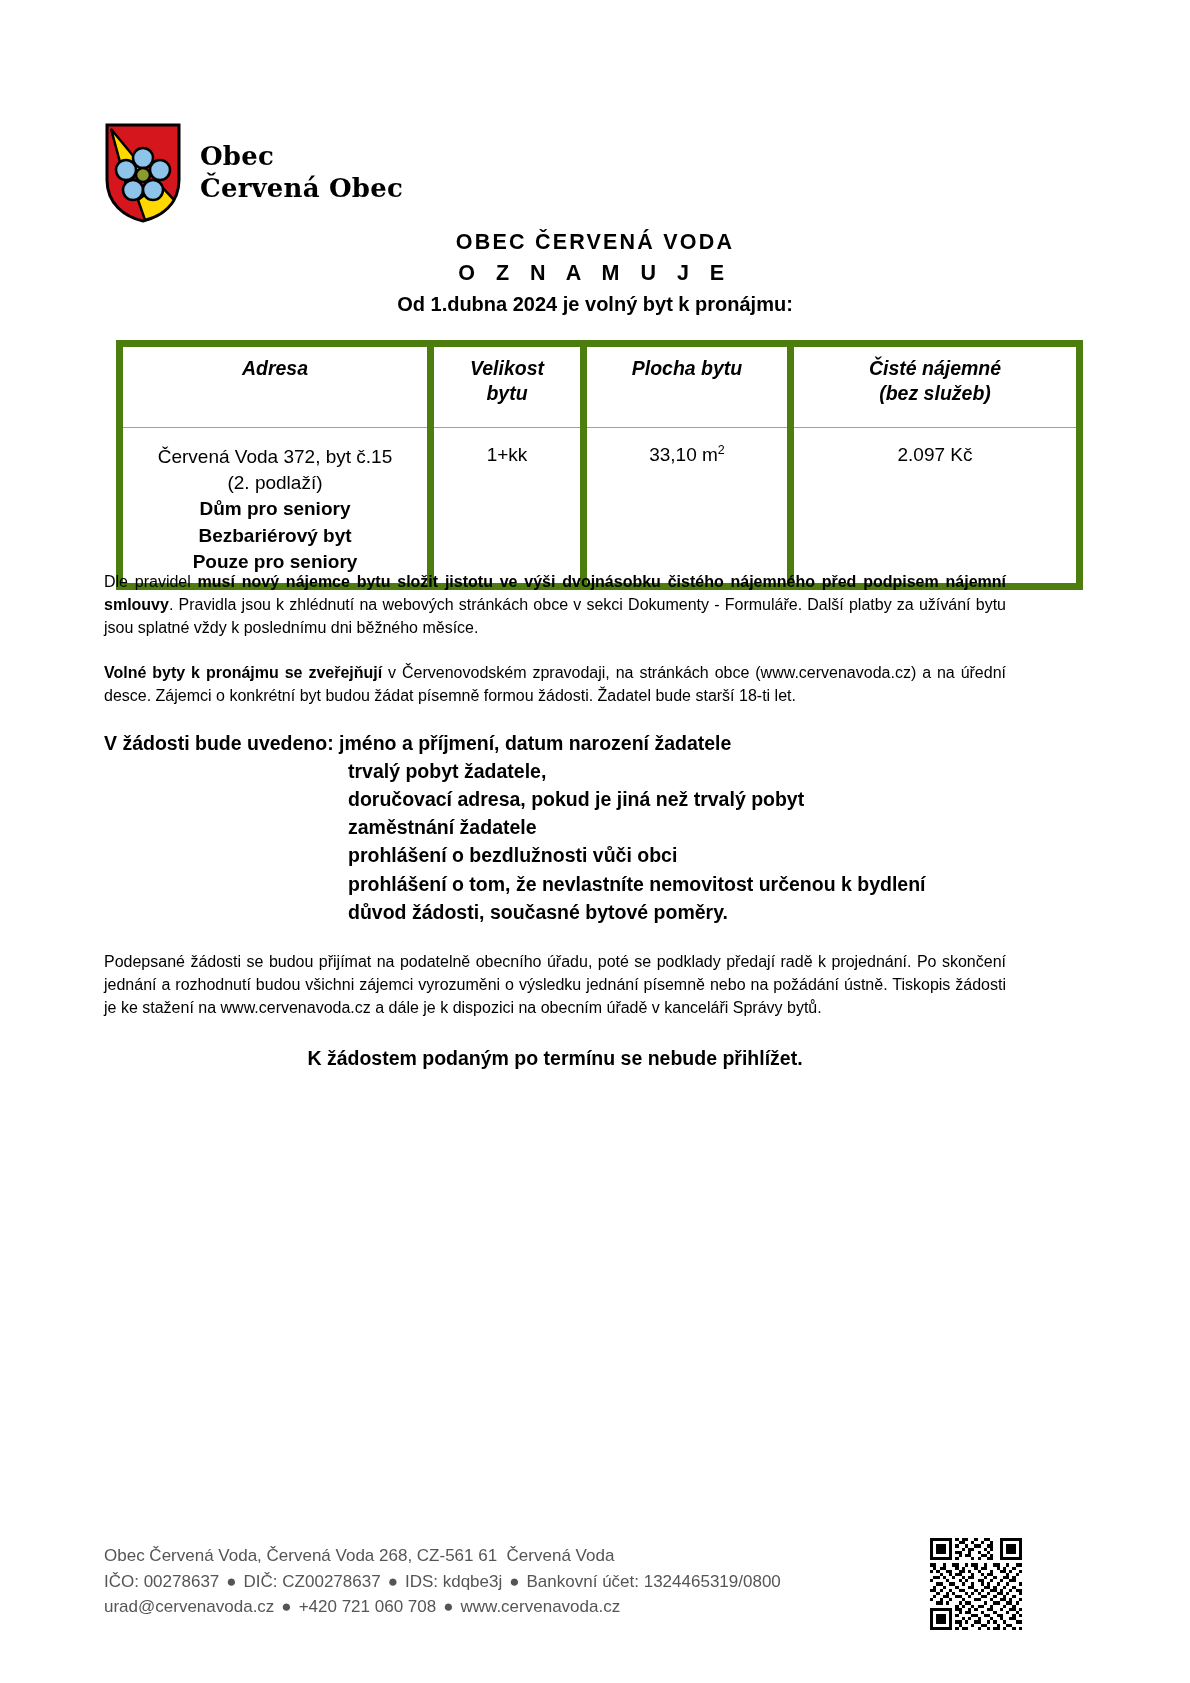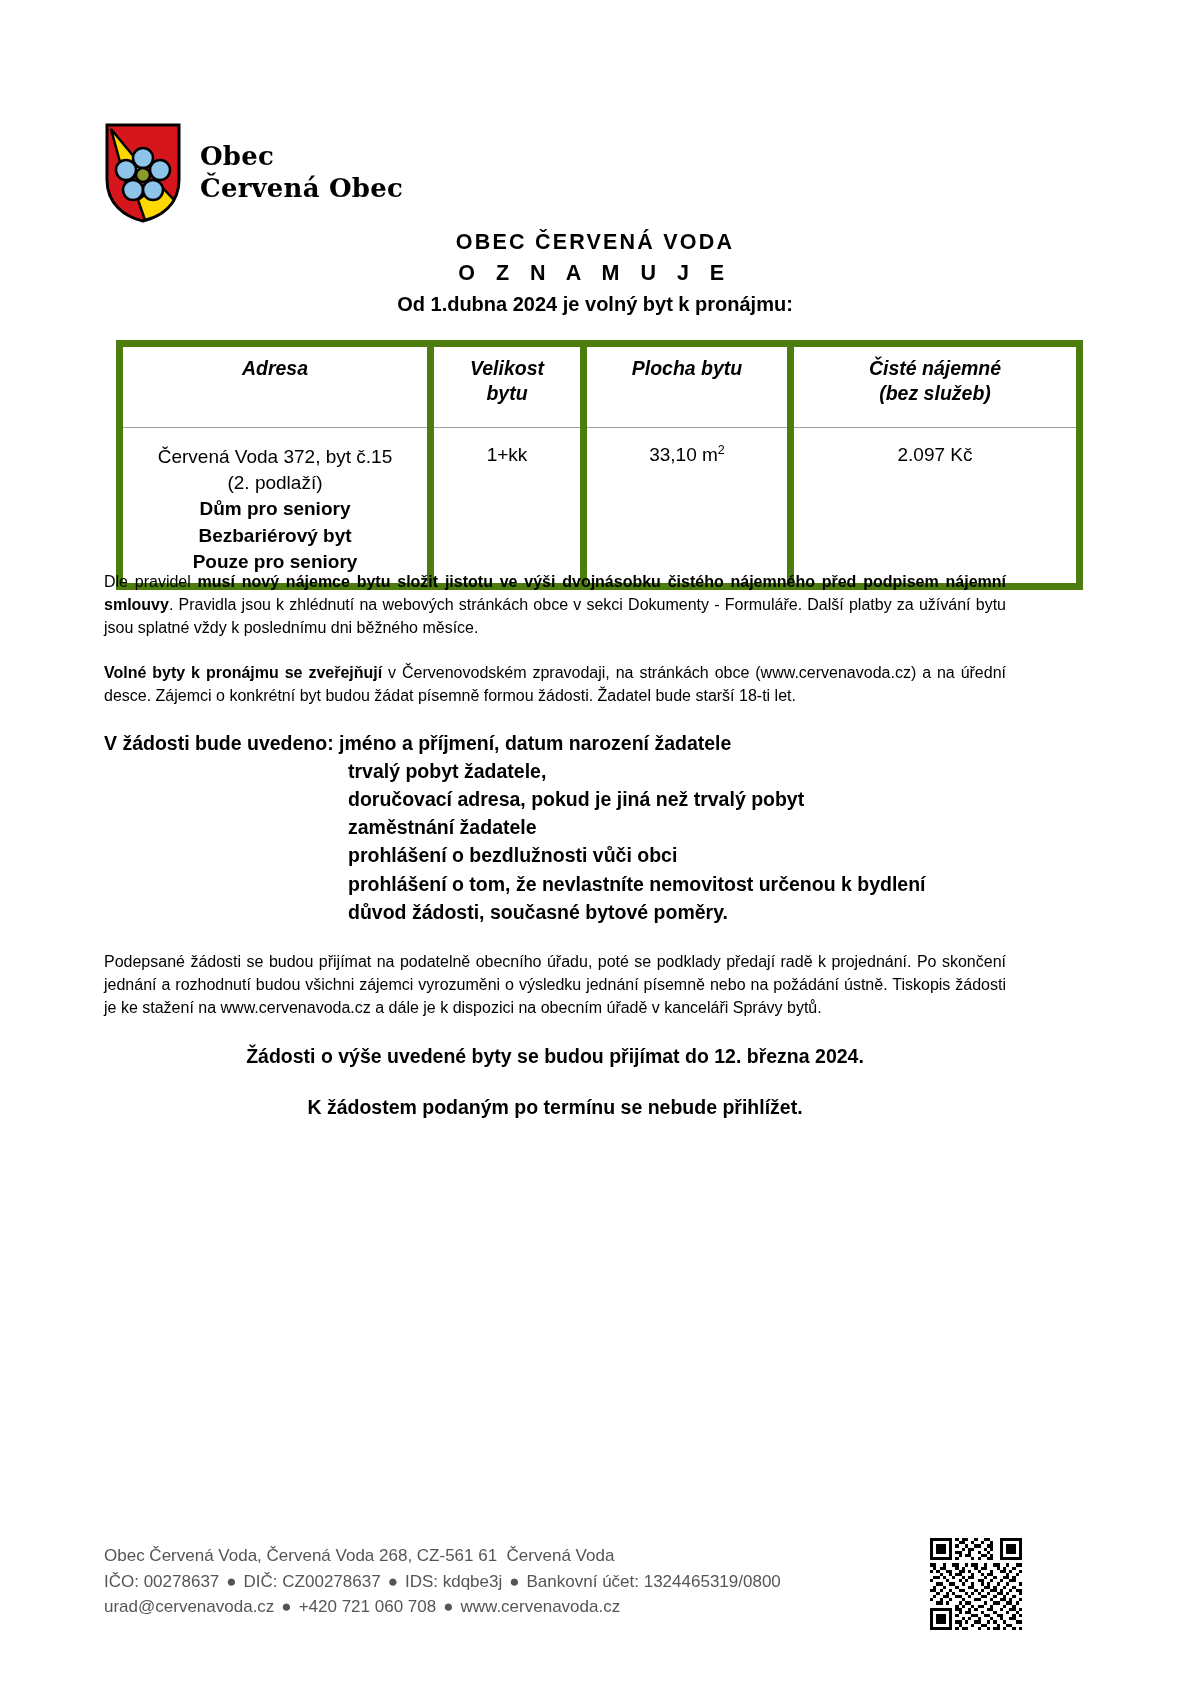--- a/index.html
+++ b/index.html
@@ -255,21 +255,20 @@
       <p class="req-item">trvalý pobyt žadatele,</p>
       <p class="req-item">doručovací adresa, pokud je jiná než trvalý pobyt</p>
       <p class="req-item">zaměstnání žadatele</p>
       <p class="req-item">prohlášení o bezdlužnosti vůči obci</p>
       <p class="req-item">prohlášení o tom, že nevlastníte nemovitost určenou k bydlení</p>
       <p class="req-item">důvod žádosti, současné bytové poměry.</p>
     </div>
 
     <p class="para">Podepsané žádosti se budou přijímat na podatelně obecního úřadu, poté se podklady předají radě k projednání. Po skončení jednání a rozhodnutí budou všichni zájemci vyrozuměni o výsledku jednání písemně nebo na požádání ústně. Tiskopis žádosti je ke stažení na www.cervenavoda.cz a dále je k dispozici na obecním úřadě v kanceláři Správy bytů.</p>
 
-    <p class="centered-bold">Žádosti o výše uvedené byty se budou přijímat do 12. března 2024.</p>
     <p class="centered-bold second">K žádostem podaným po termínu se nebude přihlížet.</p>
   </div>
 
   <div class="footer">
     <div>Obec Červená Voda, Červená Voda 268, CZ-561 61  Červená Voda</div>
     <div><span>IČO: 00278637</span><span class="dot">●</span><span>DIČ: CZ00278637</span><span class="dot">●</span><span>IDS: kdqbe3j</span><span class="dot">●</span><span>Bankovní účet: 1324465319/0800</span></div>
     <div><span>urad@cervenavoda.cz</span><span class="dot">●</span><span>+420 721 060 708</span><span class="dot">●</span><span>www.cervenavoda.cz</span></div>
   </div>
 
   <svg class="qr" viewBox="0 0 29 29" shape-rendering="crispEdges">

